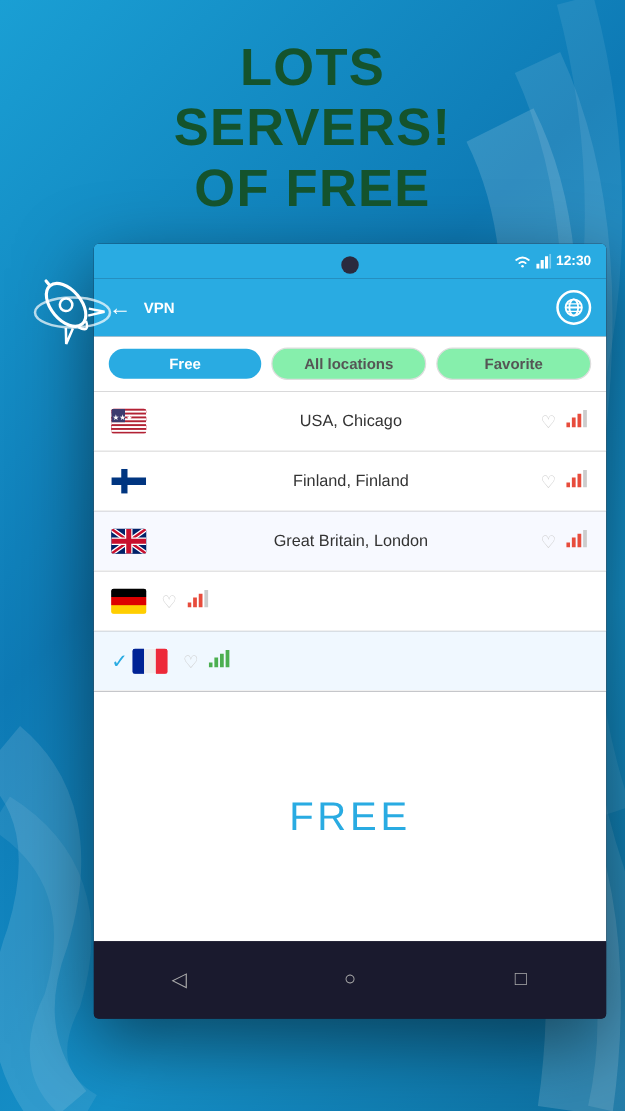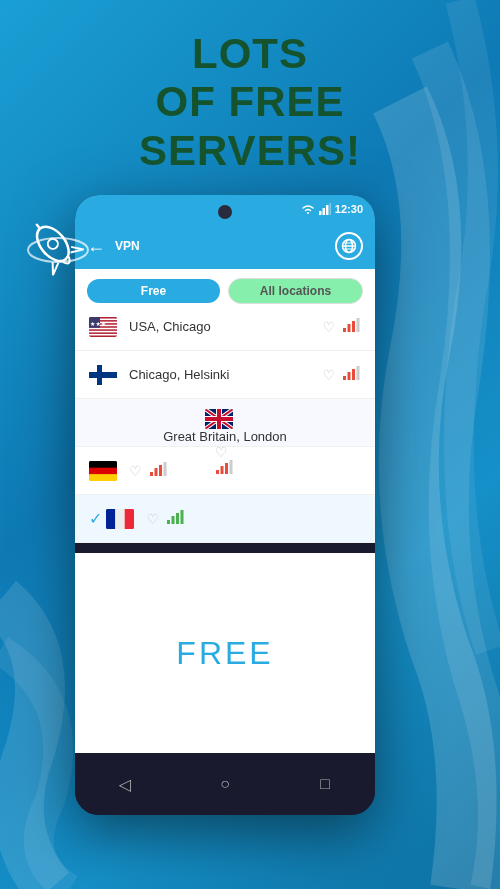--- a/index.html
+++ b/index.html
@@ -48,24 +48,24 @@
       z-index: 10;
       width: 80px;
       height: 80px;
     }
 
     
     .phone {
       position: absolute;
       top: 195px;
       left: 75px;
-      width: 300px;
+      width: 410px;
       height: 620px;
       background: #1a1a2e;
-      border-radius: 24px;
+      border-radius: 4px;
       box-shadow: 0 20px 60px rgba(0,0,0,0.5);
       overflow: hidden;
       z-index: 5;
     }
 
     
     .phone-camera {
       position: absolute;
       top: 10px;
       left: 50%;
@@ -166,24 +166,25 @@
     }
     .tab-item.inactive {
       background: #86efac;
       color: #555;
       border: 1px solid #ddd;
     }
 
     
     .server-list {
       position: absolute;
-      top: 108px;
+      top: 118px;
       left: 0; right: 0;
       background: #404040;
       z-index: 12;
+      text-align: center;
     }
     .server-item {
       display: flex;
       align-items: center;
       padding: 10px 14px;
       border-bottom: 1px solid #f0f0f0;
       background: white;
       height: 48px;
     }
     .server-item.selected {
@@ -275,22 +276,22 @@
     <path d="M430,50 Q490,180 460,380 Q430,550 480,700 Q510,800 490,889" stroke="rgba(255,255,255,0.1)" stroke-width="40" fill="none"></path>
     <path d="M460,0 Q500,150 470,300 Q440,500 490,650" stroke="rgba(255,255,255,0.08)" stroke-width="30" fill="none"></path>
 
     <path d="M0,600 Q60,650 30,750 Q0,830 50,889" stroke="rgba(255,255,255,0.12)" stroke-width="50" fill="none"></path>
     <path d="M0,650 Q80,700 50,800 Q20,860 70,889" stroke="rgba(255,255,255,0.08)" stroke-width="30" fill="none"></path>
   </svg>
 </div>
 
 <div class="header-text">
   <div>Lots</div>
+  <div>servers!</div>
   <div>of free</div>
-  <div>servers!</div>
 </div>
 
 <div class="rocket-icon">
   <svg viewBox="0 0 80 80" fill="none" xmlns="http://www.w3.org/2000/svg">
     <g transform="rotate(-40, 40, 40)">
 
       <ellipse cx="40" cy="32" rx="12" ry="20" stroke="white" stroke-width="2.5" fill="none"></ellipse>
 
       <path d="M40 12 Q40 5 40 8" stroke="white" stroke-width="2.5" fill="none"></path>
 
@@ -339,20 +340,21 @@
         <line x1="1.5" y1="8" x2="14.5" y2="8" stroke="white" stroke-width="1.5"></line>
         <line x1="2.5" y1="5" x2="13.5" y2="5" stroke="white" stroke-width="1"></line>
         <line x1="2.5" y1="11" x2="13.5" y2="11" stroke="white" stroke-width="1"></line>
       </svg>
     </div>
   </div>
 
   <div class="tab-bar">
     <div class="tab-item active">Free</div>
     <div class="tab-item inactive">All locations</div>
+    <div class="tab-item inactive">Favorite</div>
   </div>
 
   <div class="server-list">
 
     <div class="server-item">
       <div class="flag usa-flag">
         <svg width="28" height="20" viewBox="0 0 28 20">
           <rect width="28" height="20" fill="#B22234"></rect>
           <rect y="1.54" width="28" height="1.54" fill="white"></rect>
           <rect y="4.62" width="28" height="1.54" fill="white"></rect>
@@ -378,33 +380,33 @@
     </div>
 
     <div class="server-item">
       <div class="flag">
         <svg width="28" height="20" viewBox="0 0 28 20">
           <rect width="28" height="20" fill="white"></rect>
           <rect x="0" y="7" width="28" height="6" fill="#003580"></rect>
           <rect x="8" y="0" width="5" height="20" fill="#003580"></rect>
         </svg>
       </div>
-      <span class="server-name">Chicago, Helsinki</span>
+      <span class="server-name">Finland, Finland</span>
       <span class="heart-icon">♡</span>
       <span class="signal-icon signal-red">
         <svg width="18" height="14" viewBox="0 0 18 14">
           <rect x="0" y="10" width="3" height="4" fill="#e74c3c"></rect>
           <rect x="4.5" y="6" width="3" height="8" fill="#e74c3c"></rect>
           <rect x="9" y="3" width="3" height="11" fill="#e74c3c"></rect>
           <rect x="13.5" y="0" width="3" height="14" fill="#ccc"></rect>
         </svg>
       </span>
     </div>
 
-    <div class="server-item" style="background:#f7f9ff;flex-direction:column;">
+    <div class="server-item" style="background:#f7f9ff;">
       <div class="flag gb-flag">
         <svg width="28" height="20" viewBox="0 0 28 20">
           <rect width="28" height="20" fill="#012169"></rect>
           <path d="M0,0 L28,20 M28,0 L0,20" stroke="white" stroke-width="4"></path>
           <path d="M0,0 L28,20 M28,0 L0,20" stroke="#C8102E" stroke-width="2"></path>
           <rect x="11" y="0" width="6" height="20" fill="white"></rect>
           <rect x="0" y="7" width="28" height="6" fill="white"></rect>
           <rect x="12" y="0" width="4" height="20" fill="#C8102E"></rect>
           <rect x="0" y="8" width="28" height="4" fill="#C8102E"></rect>
         </svg>

